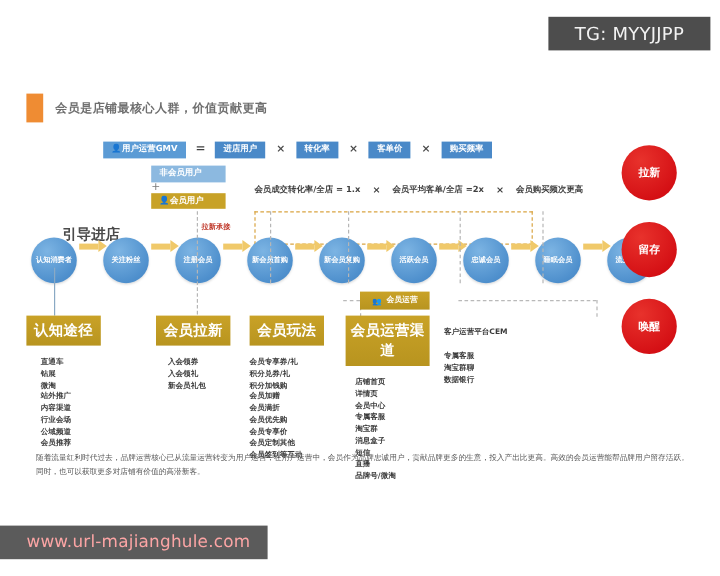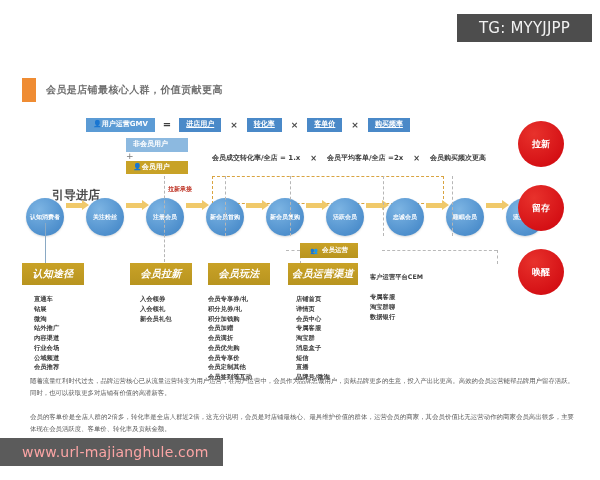--- a/index.html
+++ b/index.html
@@ -26,21 +26,21 @@
   .heading .txt{font-size:10px;font-weight:bold;color:#6f6f6f;letter-spacing:.4px;}
 
   
   .formula{position:absolute;left:86px;top:118px;}
   .frow{display:flex;align-items:center;}
   .chip{
     color:#fff;font-size:7px;font-weight:bold;
     padding:3px 7px;white-space:nowrap;line-height:1.1;
   }
   .chip.blue{background:#5b9bd5;}
-  .chip.blue-d{background:#4a89c8;text-decoration:underline;}
+  .chip.blue-d{background:#4a89c8;}
   .chip.gold{background:#c8a227;}
   .chip.lgt{background:#8cb9e0;}
   .op{font-size:9px;font-weight:bold;color:#4a4a4a;margin:0 9px;}
   .eqs{font-size:10px;font-weight:bold;color:#3f3f3f;margin:0 8px;}
   .stack{position:absolute;left:126px;top:138px;width:62px;}
   .plus{font-size:9px;color:#7a7a7a;line-height:7px;margin:1px 0;}
   .metrics{position:absolute;left:212px;top:153px;display:flex;align-items:center;
     font-size:7px;font-weight:bold;color:#3f3f3f;white-space:nowrap;}
   .metrics .x{margin:0 10px;font-size:8px;}
   .dashbox{
@@ -66,22 +66,22 @@
   }
   .lead{position:absolute;font-size:12px;font-weight:bold;color:#4a4a4a;}
   .redlead{position:absolute;font-size:6px;font-weight:bold;color:#c0392b;}
   .vline{position:absolute;width:1px;background:#8aa9c4;}
   .vdash{position:absolute;width:0;border-left:1px dashed #b6b6b6;}
 
   
   .sec{position:absolute;}
   .sec .hdr{
     background:linear-gradient(#c9a227,#b8941f);
-    color:#fff;font-size:10px;font-weight:bold;
-    padding:4px 4px;text-align:center;letter-spacing:.3px;font-style:italic;
+    color:#fff;font-size:12px;font-weight:bold;
+    padding:4px 4px;text-align:center;letter-spacing:.3px;
   }
   .sec .list{margin-top:9px;font-size:6.3px;line-height:1.55;color:#3c3c3c;font-weight:bold;}
   .sec .list div{white-space:nowrap;}
 
   .opsbadge{
     position:absolute;background:linear-gradient(#c9a227,#b8941f);
     color:#fff;font-size:6.5px;font-weight:bold;padding:3px 10px;
     display:flex;align-items:center;gap:4px;
   }
   .hdash{position:absolute;border-top:1px dashed #b9b9b9;}
@@ -247,16 +247,15 @@
     <div>数据银行</div>
   </div>
 </div>
 
 <div class="rcircle" style="left:518px;top:121px;">拉新</div>
 <div class="rcircle" style="left:518px;top:185px;">留存</div>
 <div class="rcircle" style="left:518px;top:249px;">唤醒</div>
 
 <div class="para">
   <p>随着流量红利时代过去，品牌运营核心已从流量运营转变为用户运营，在用户运营中，会员作为品牌忠诚用户，贡献品牌更多的生意，投入产出比更高。高效的会员运营能帮品牌用户留存活跃。同时，也可以获取更多对店铺有价值的高潜新客。</p>
-  <p>会员的客单价是全店人群的2倍多，转化率是全店人群近2倍，这充分说明，会员是对店铺最核心、最具维护价值的群体，运营会员的商家，其会员价值比无运营动作的商家会员高出很多，主要体现在会员活跃度、客单价、转化率及贡献金额。</p>
 </div>
 
 <div class="wm-url">www.url-majianghule.com</div>
 
 </body></html>

